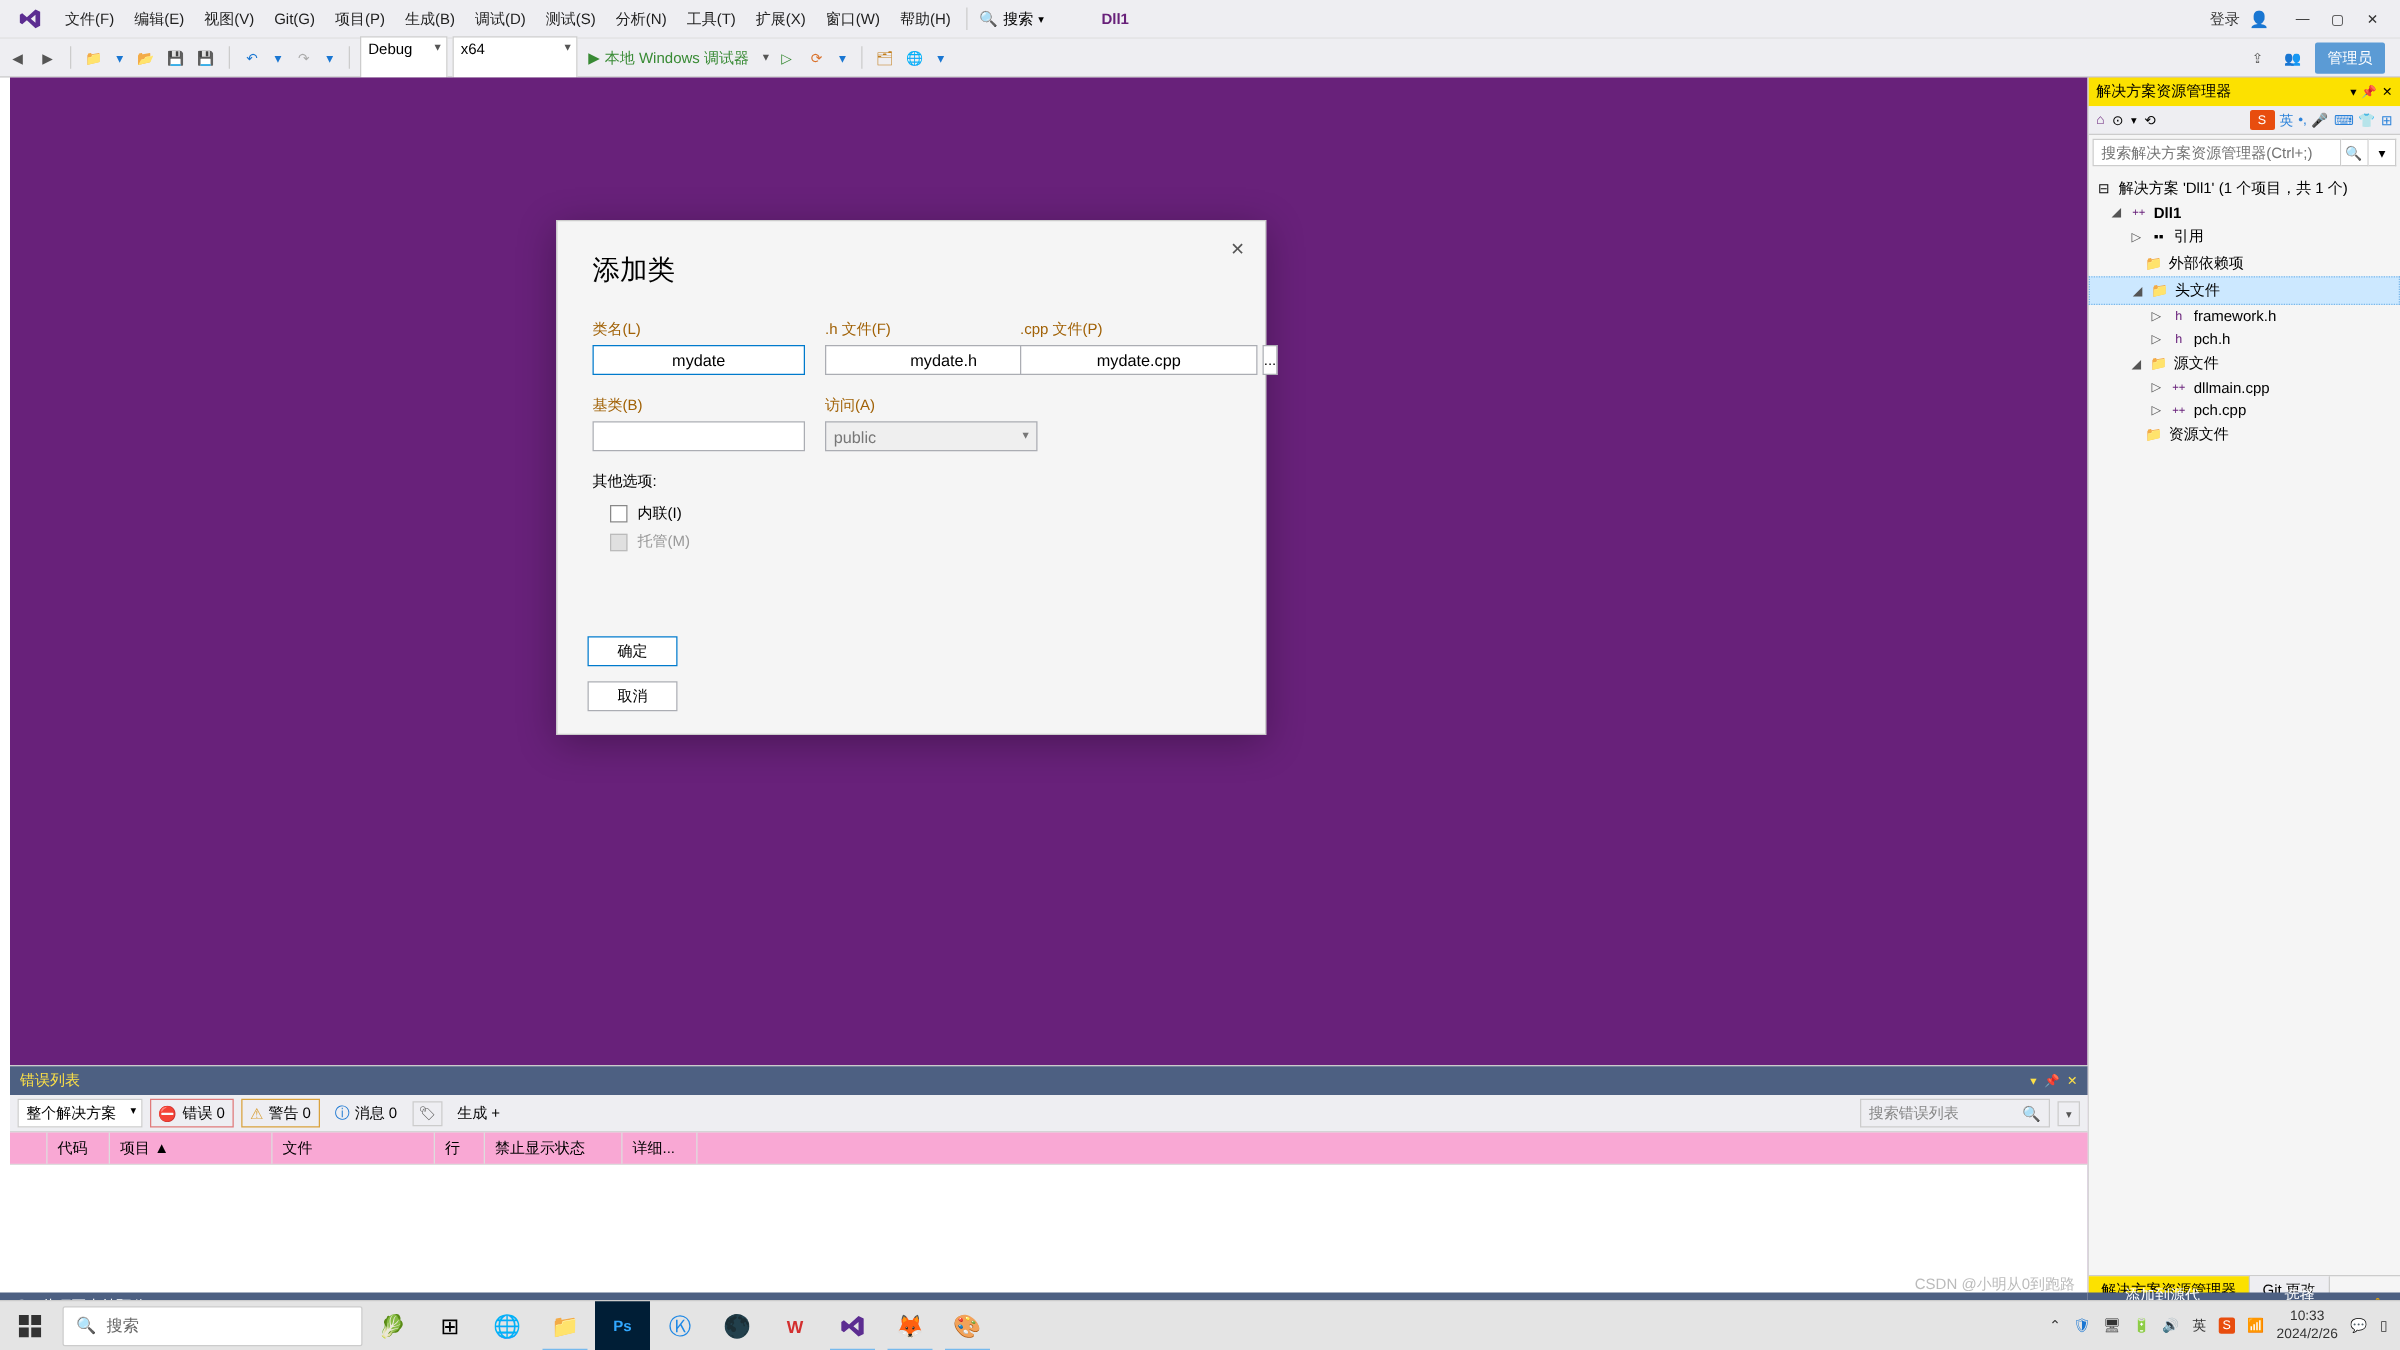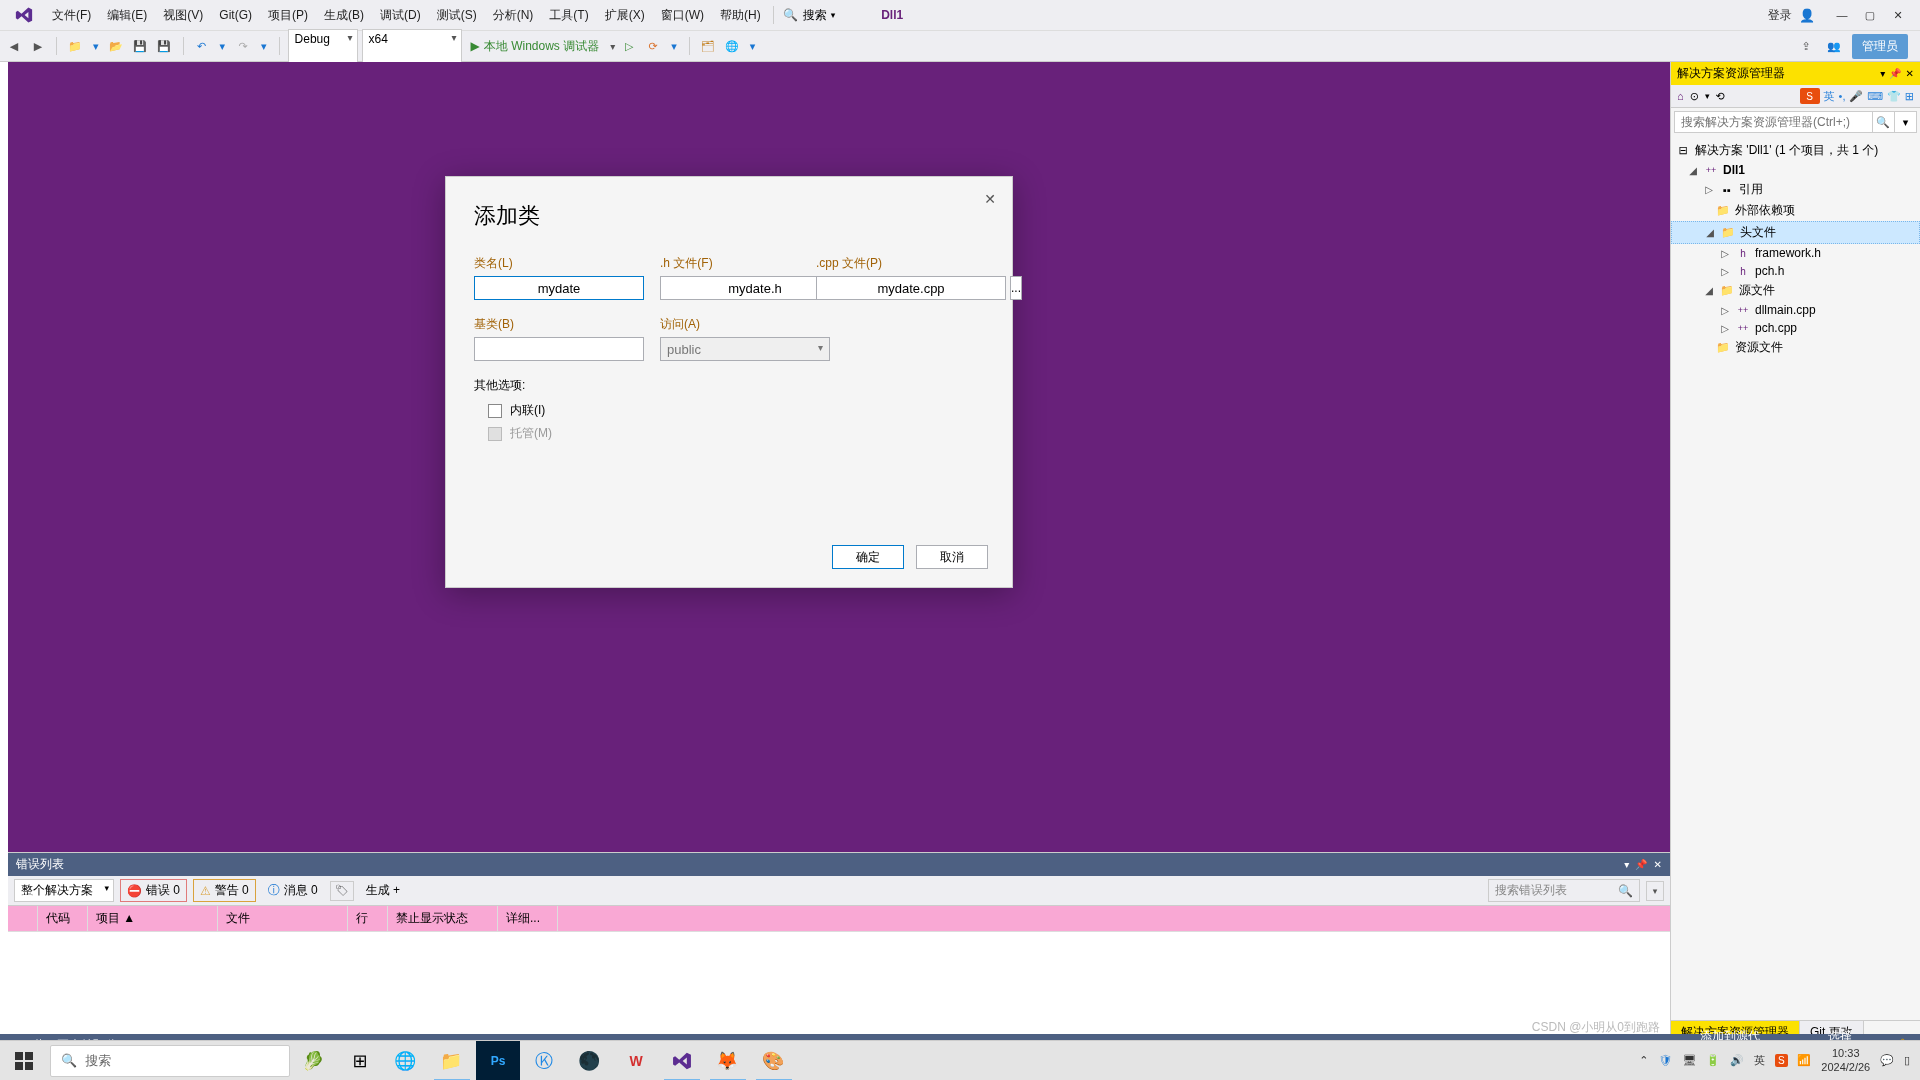--- a/index.html
+++ b/index.html
@@ -45,21 +45,21 @@
 .tree-arrow { width: 12px; font-size: 10px; color: #555; text-align: center; }
 .tree-icon { width: 16px; height: 14px; display: flex; align-items: center; justify-content: center; font-size: 11px; }
 .folder-icon { color: #DCB67A; }
 .cpp-icon { color: #68217A; font-size: 9px; }
 .h-icon { color: #68217A; font-size: 10px; }
 .sp-tabs { position: absolute; bottom: 0; left: 0; right: 0; height: 22px; display: flex; font-size: 12px; border-top: 1px solid #ccc; }
 .sp-tab { padding: 3px 10px; background: #EEEEF2; border-right: 1px solid #ccc; }
 .sp-tab.active { background: #FCE100; }
 
 .error-panel { position: absolute; left: 8px; right: 250px; bottom: 38px; height: 190px; background: #fff; border-top: 1px solid #ccc; }
-.ep-title { background: #4D6082; color: #ffffff; padding: 3px 8px; font-size: 12px; display: flex; align-items: center; justify-content: space-between; }
+.ep-title { background: #4D6082; color: #fde047; padding: 3px 8px; font-size: 12px; display: flex; align-items: center; justify-content: space-between; }
 .ep-title-btns { display: flex; gap: 6px; font-size: 10px; }
 .ep-toolbar { padding: 3px 6px; display: flex; align-items: center; gap: 6px; font-size: 12px; border-bottom: 1px solid #ccc; background: #EEEEF2; }
 .ep-combo { border: 1px solid #ccc; background: #fff; padding: 2px 20px 2px 6px; font-size: 12px; position: relative; }
 .ep-combo::after { content: "▾"; position: absolute; right: 4px; top: 3px; font-size: 9px; }
 .ep-pill { border: 1px solid #ccc; padding: 2px 6px; display: flex; align-items: center; gap: 4px; font-size: 12px; }
 .ep-pill.err { border-color: #E07A7A; }
 .ep-pill.warn { border-color: #D9A23D; }
 .ep-search { margin-left: auto; border: 1px solid #ccc; padding: 2px 6px; font-size: 12px; width: 152px; display: flex; align-items: center; justify-content: space-between; }
 .ep-headers { display: flex; font-size: 12px; border-bottom: 1px solid #ddd; background: #f9a8d4; }
 .ep-th { padding: 4px 8px; border-right: 1px solid #ddd; }
@@ -85,21 +85,21 @@
 .dlg-input { border: 1px solid #ABADB3; background: #fff; padding: 4px 6px; font-size: 13px; height: 24px; text-align: center; }
 .dlg-input.focus { border-color: #007ACC; }
 .dlg-browse { width: 28px; height: 24px; border: 1px solid #ABADB3; background: #fff; font-size: 12px; display: flex; align-items: center; justify-content: center; }
 .dlg-select { border: 1px solid #ABADB3; background: #EFEFEF; padding: 4px 6px; font-size: 13px; height: 24px; color: #777; position: relative; }
 .dlg-select::after { content: "▾"; position: absolute; right: 6px; top: 4px; font-size: 10px; }
 .dlg-section { font-size: 12px; margin: 10px 0 8px 0; }
 .dlg-check { display: flex; align-items: center; gap: 8px; font-size: 12px; margin-left: 14px; margin-bottom: 6px; }
 .dlg-check.disabled { color: #999; }
 .dlg-checkbox { width: 14px; height: 14px; border: 1px solid #888; background: #fff; }
 .dlg-check.disabled .dlg-checkbox { background: #E0E0E0; border-color: #bbb; }
-.dlg-buttons { display: flex; justify-content: flex-end; gap: 12px; padding: 12px 24px 18px; }
+.dlg-buttons { display: flex; justify-content: flex-start; gap: 12px; padding: 12px 24px 18px; flex-direction: column; }
 .dlg-btn { width: 72px; height: 24px; border: 1px solid #ABADB3; background: #fff; font-size: 12px; display: flex; align-items: center; justify-content: center; }
 .dlg-btn.primary { border-color: #007ACC; }
 .watermark { position: absolute; right: 260px; bottom: 44px; font-size: 12px; color: #bbb; }
 </style>
 </head>
 <body>
 
 <div class="menubar">
   <div class="vs-logo">
     <svg viewBox="0 0 32 32">

